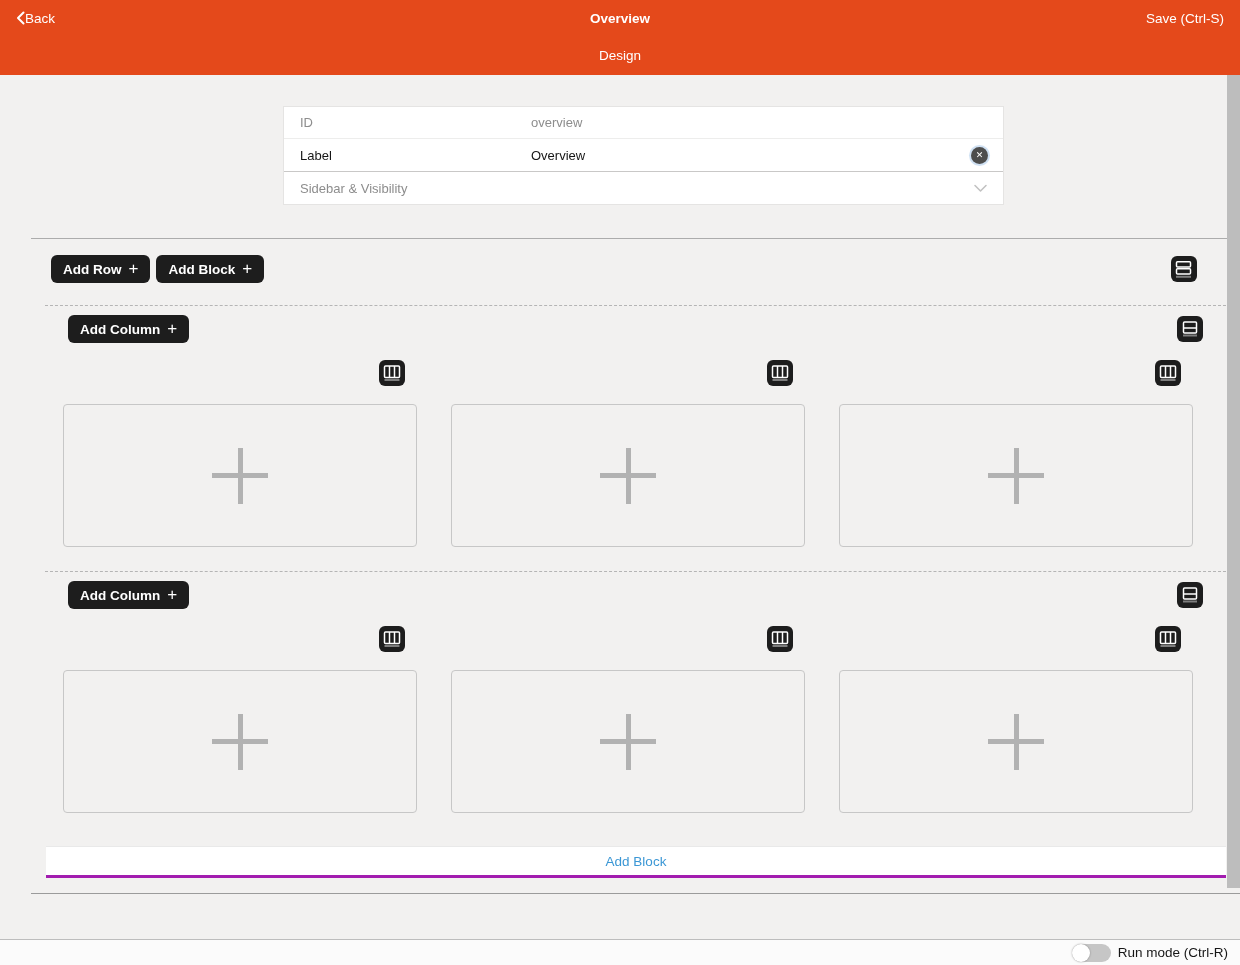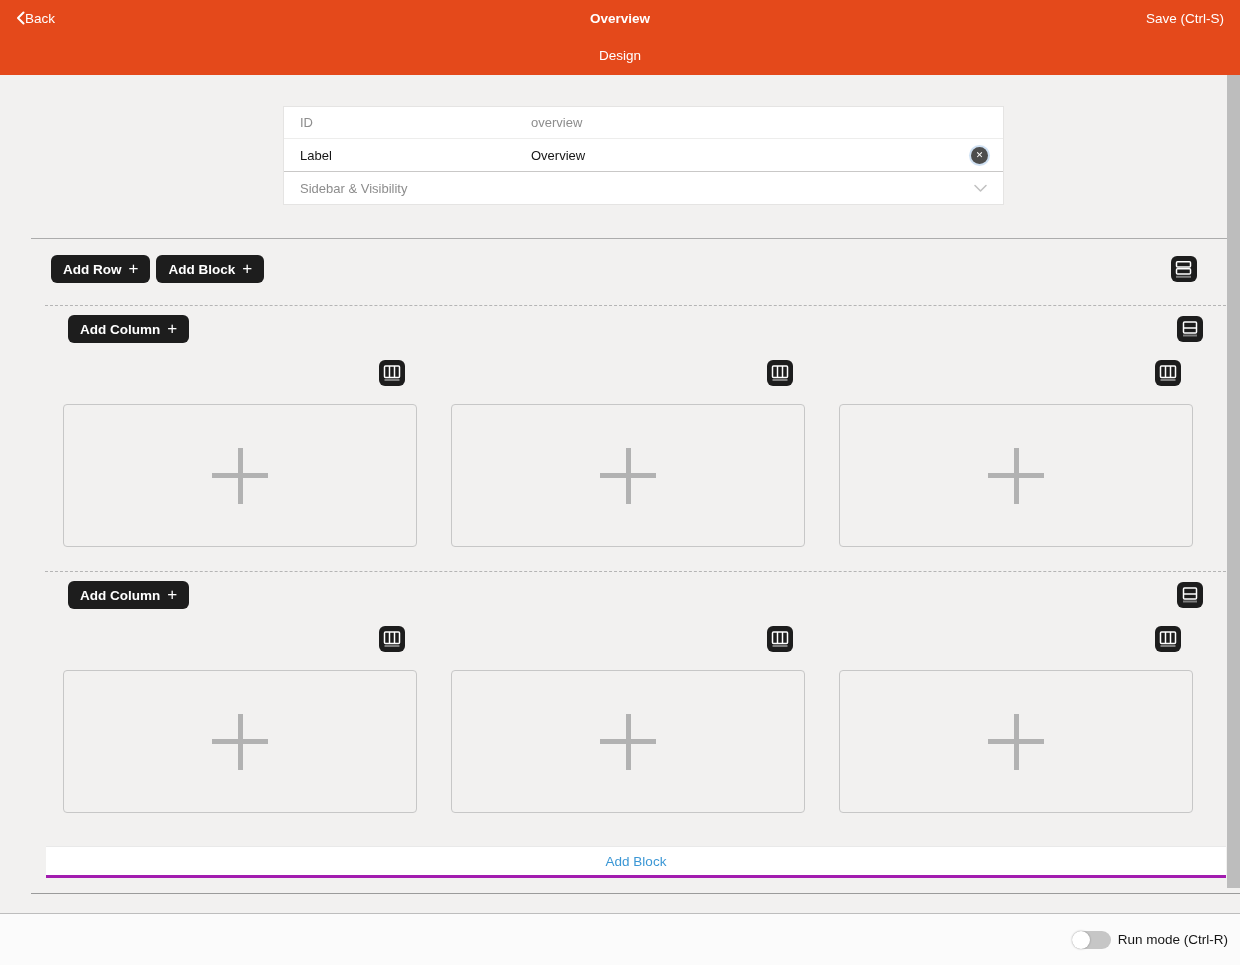--- a/index.html
+++ b/index.html
@@ -98,21 +98,21 @@
     margin:33px 14px 0 15px; height:32px; background:#ffffff;
     border-top:1px solid #e9e9e9; border-bottom:3px solid #a21caf;
     display:flex; align-items:center; justify-content:center;
     font-size:13.5px; color:var(--link_blue,#3b97d5); cursor:pointer;
   }
   .link-bar.masonry { margin-top:16px; }
   .section-divider { border:none; border-top:1px solid #9b9b9b; margin-top:15px; }
 
   
   .bottombar {
-    position:absolute; left:0; right:0; bottom:0; height:52px;
+    position:absolute; left:0; right:0; bottom:0; height:26px;
     background:#fbfbfb; border-top:1px solid #bdbdbd; z-index:20;
     display:flex; align-items:center; justify-content:flex-end; padding-right:12px;
   }
   .switch {
     width:39px; height:18px; border-radius:9px; background:#c6c6c6;
     position:relative; cursor:pointer; margin-right:7px;
   }
   .switch .knob {
     position:absolute; left:0; top:0; width:18px; height:18px; border-radius:50%;
     background:#ffffff; box-shadow:0 0 2px rgba(0,0,0,0.35);

